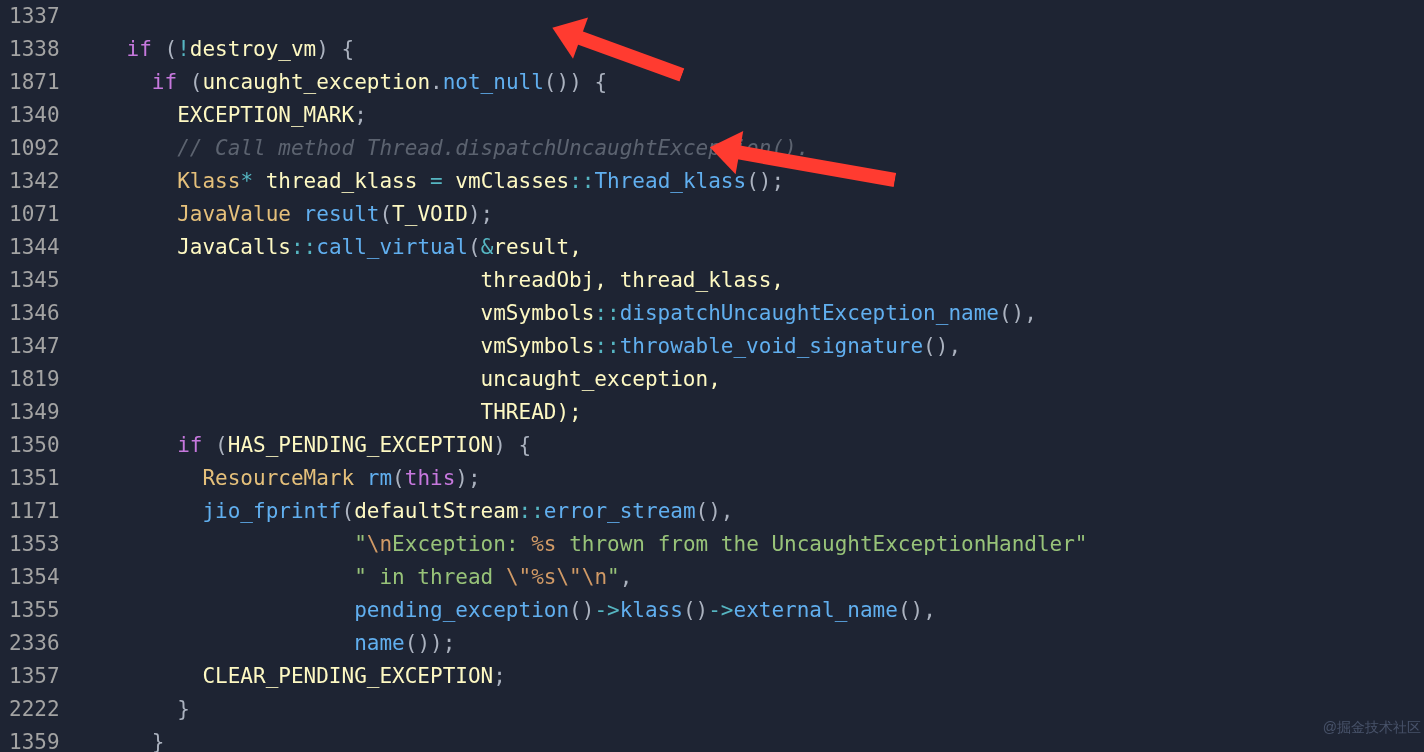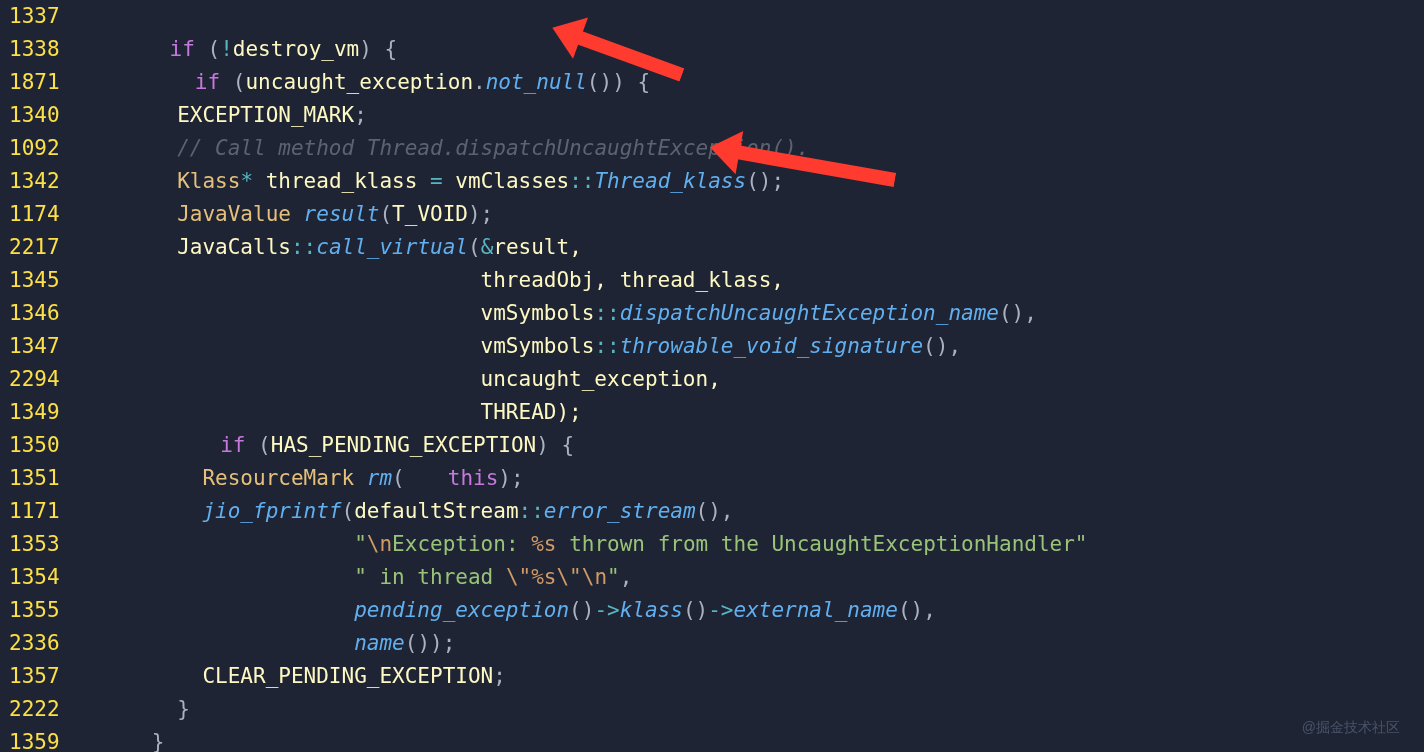--- a/index.html
+++ b/index.html
@@ -14,73 +14,73 @@
     position: relative;
   }
   .editor {
     display: flex;
     height: 100%;
   }
   .gutter {
     width: 68px;
     text-align: right;
     padding-right: 12px;
-    color: #fde047;
+    color: #a3a3a3;
     user-select: none;
     flex-shrink: 0;
     padding-left: 9px;
   }
   .code {
     flex: 1;
     white-space: pre;
     color: #cdd6e5;
     padding-left: 8px;
   }
   .line { height: 33px; display: block; }
-  .kw { color: #c678dd; margin-left: 43px; }
-  .fn { color: #61afef; font-style: italic; }
+  .kw { color: #c678dd; }
+  .fn { color: #61afef; }
   .type { color: #e5c07b; }
   .op { color: #56b6c2; }
   .punct { color: #abb2bf; }
   .comment { color: #5c6370; font-style: italic; }
   .str { color: #98c379; }
   .fmt { color: #d19a66; }
   .ident { color: #fef9c3; }
   .arrow {
     position: absolute;
     pointer-events: none;
   }
   .arrow svg { display: block; }
   .watermark {
     position: absolute;
-    right: 24px;
+    right: 3px;
     bottom: 8px;
     color: #6a7896;
     font-size: 14px;
     opacity: 0.55;
     font-family: -apple-system, 'PingFang SC', sans-serif;
   }
 </style>
 </head>
 <body>
 
 <div class="editor">
   <div class="gutter" id="gutter">
       <div class="line">1337</div>
       <div class="line">1338</div>
       <div class="line">1871</div>
       <div class="line">1340</div>
       <div class="line">1092</div>
       <div class="line">1342</div>
-      <div class="line">1174</div>
-      <div class="line">2217</div>
+      <div class="line">1071</div>
+      <div class="line">1344</div>
       <div class="line">1345</div>
       <div class="line">1346</div>
       <div class="line">1347</div>
-      <div class="line">2294</div>
+      <div class="line">1819</div>
       <div class="line">1349</div>
       <div class="line">1350</div>
       <div class="line">1351</div>
       <div class="line">1171</div>
       <div class="line">1353</div>
       <div class="line">1354</div>
       <div class="line">1355</div>
       <div class="line">2336</div>
       <div class="line">1357</div>
       <div class="line">2222</div>

